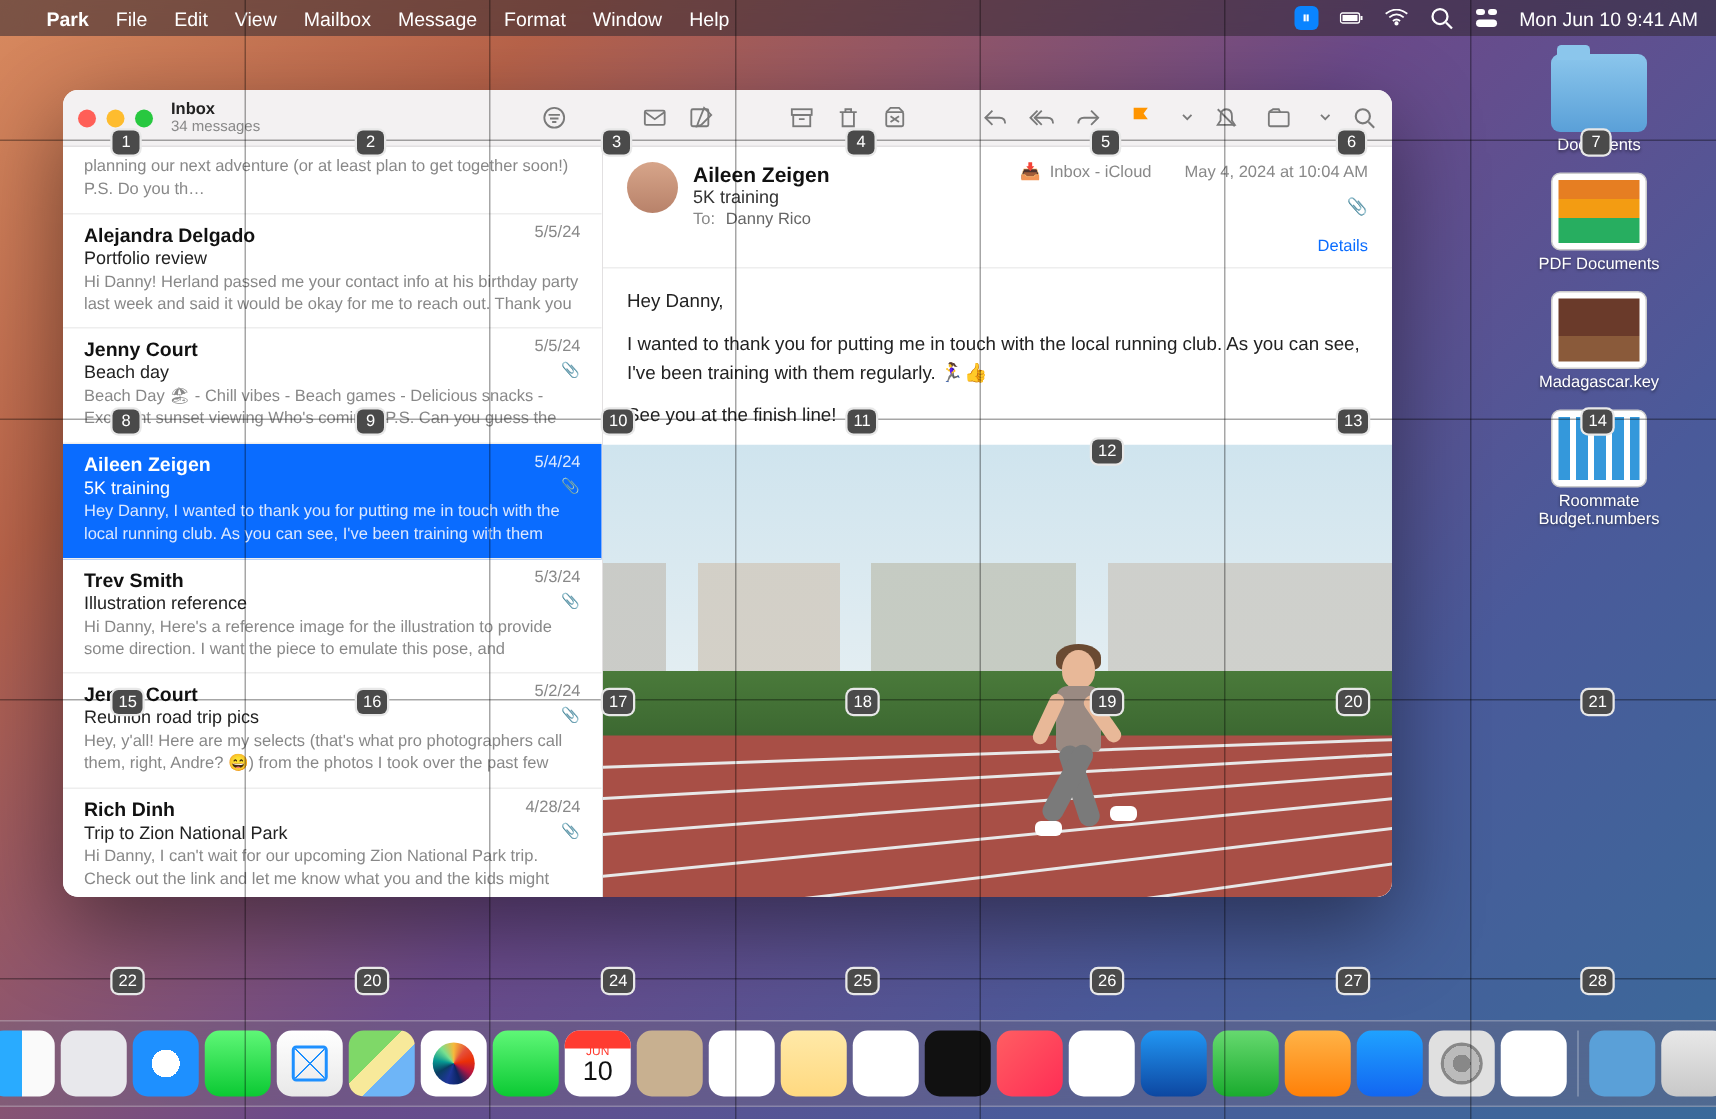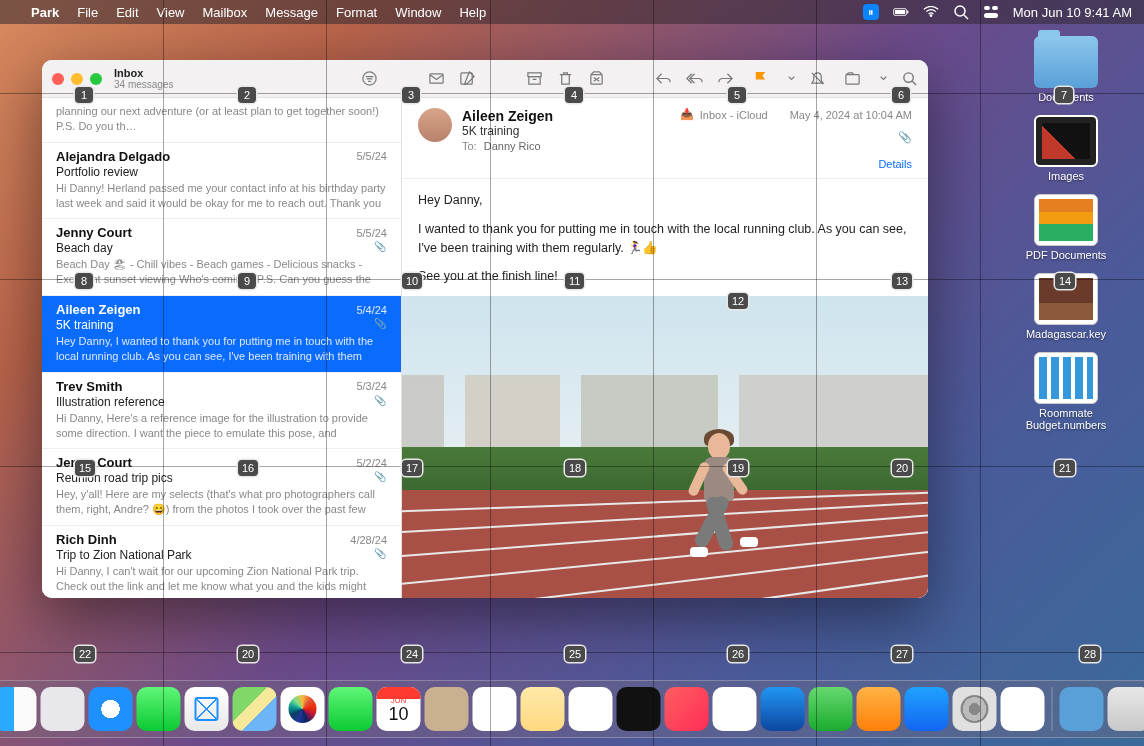--- a/index.html
+++ b/index.html
@@ -61,21 +61,21 @@
 .flag-ic { color:#ff9500; }
 .tb-icons .divider { width:14px; }
 
 .mail-body { flex:1; display:flex; min-height:0; }
 
 
 .msg-list { width:360px; border-right:1px solid #e2e0e1; overflow-y:auto; background:#fff; }
 .msg-list::-webkit-scrollbar{width:0;}
 .msg { padding:6px 14px 8px; border-bottom:1px solid #eee; cursor:default; }
 .msg.first { padding-top:4px; }
-.msg .row1 { display:flex; justify-content:space-between; align-items:center; }
+.msg .row1 { display:flex; justify-content:space-between; align-items:flex-start; }
 .msg .sender { font-weight:600; font-size:13px; color:#111; }
 .msg .date { font-size:11px; color:#888; }
 .msg .subject { font-size:12px; color:#222; margin-top:1px; display:flex; justify-content:space-between; align-items:flex-start;}
 .msg .attach { color:#999; font-size:10px; }
 .msg .preview { font-size:11px; color:#888; line-height:1.35; margin-top:2px; max-height:2.7em; overflow:hidden; }
 .msg.sel { background:#0a6cff; color:#fff; }
 .msg.sel .sender, .msg.sel .subject, .msg.sel .date, .msg.sel .preview, .msg.sel .attach { color:#fff; }
 .msg.sel .date, .msg.sel .preview { color:#dce8ff; }
 
 
@@ -207,24 +207,20 @@
     <span>Mon Jun 10  9:41 AM</span>
   </span>
 </div>
 
 <div class="desktop-icons" id="desktop-icons">
     <div class="di">
       <div class="ico folder"></div>
       <div class="lbl">Documents</div>
     </div>
     <div class="di">
-      <div class="ico img-thumb"></div>
-      <div class="lbl">Images</div>
-    </div>
-    <div class="di">
       <div class="ico pdf-thumb"></div>
       <div class="lbl">PDF Documents</div>
     </div>
     <div class="di">
       <div class="ico key-thumb"></div>
       <div class="lbl">Madagascar.key</div>
     </div>
     <div class="di">
       <div class="ico num-thumb"></div>
       <div class="lbl">Roommate Budget.numbers</div>
@@ -518,13 +514,13 @@
 <div class="badge" style="left: 565px; top: 460px;">18</div>
 <div class="badge" style="left: 728px; top: 460px;">19</div>
 <div class="badge" style="left: 892px; top: 460px;">20</div>
 <div class="badge" style="left: 1055px; top: 460px;">21</div>
 <div class="badge" style="left: 75px; top: 646px;">22</div>
 <div class="badge" style="left: 238px; top: 646px;">20</div>
 <div class="badge" style="left: 402px; top: 646px;">24</div>
 <div class="badge" style="left: 565px; top: 646px;">25</div>
 <div class="badge" style="left: 728px; top: 646px;">26</div>
 <div class="badge" style="left: 892px; top: 646px;">27</div>
-<div class="badge" style="left: 1080px; top: 646px;">28</div>
+<div class="badge" style="left: 1055px; top: 646px;">28</div>
 
 </body></html>

